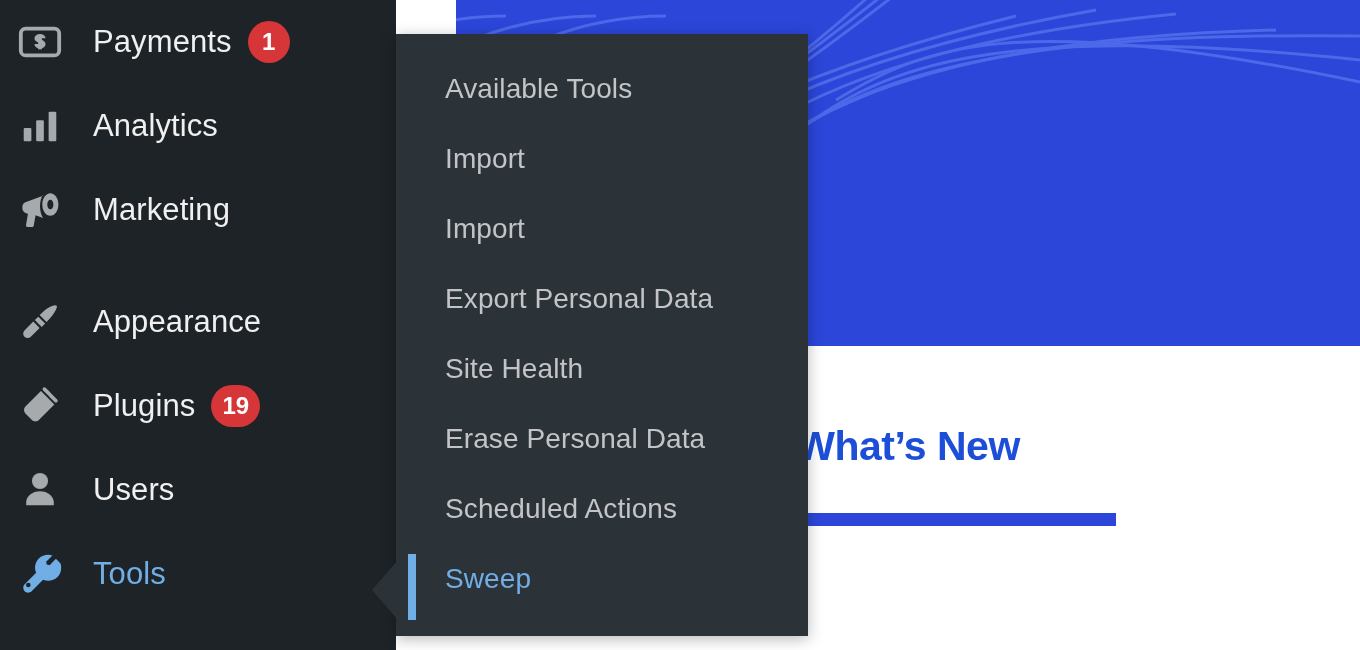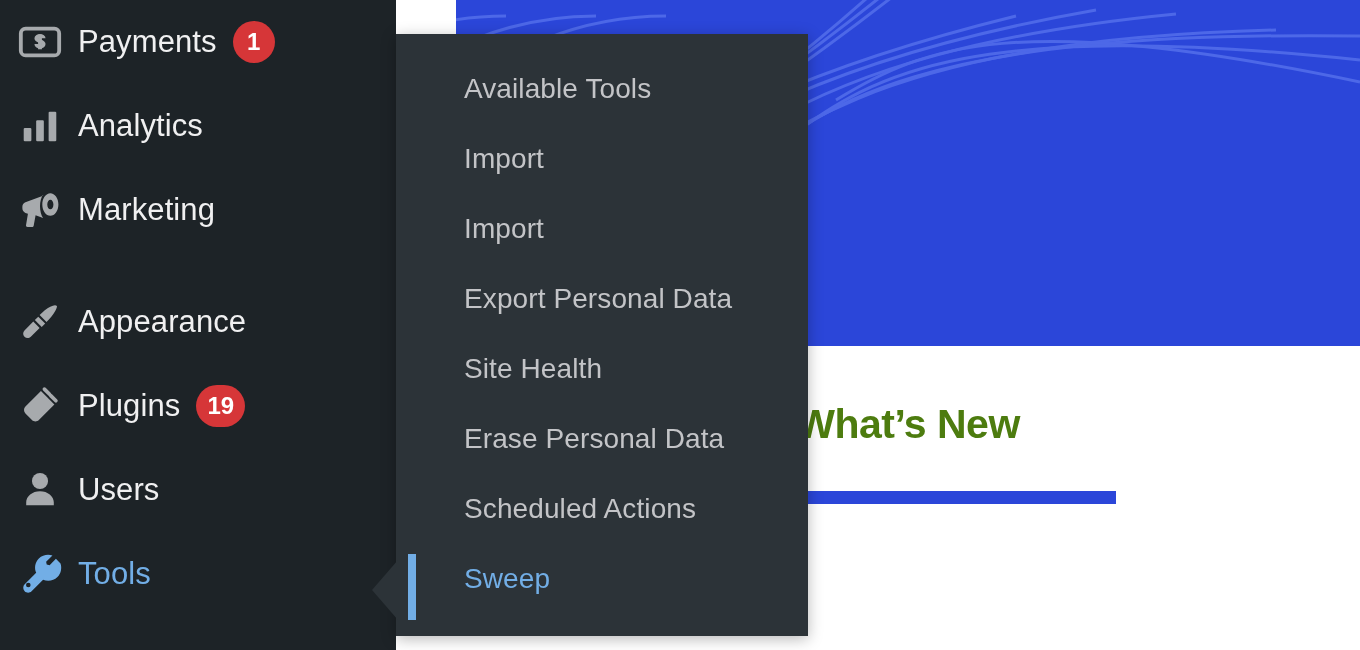--- a/index.html
+++ b/index.html
@@ -22,23 +22,23 @@
     position:absolute; left:0; top:0; width:904px; height:346px;
     background:#2b46d9; overflow:hidden;
   }
   .banner svg { position:absolute; left:0; top:0; display:block; }
 
   .whats-new-wrap {
     position:absolute; left:0; top:346px; width:904px; height:304px;
     display:flex; flex-direction:column; align-items:center;
   }
   .whats-new-title {
-    margin-top:58px;
+    margin-top:80px;
     font-size:41px; font-weight:bold; letter-spacing:-0.5px;
-    color:#4d7c0f; line-height:1;
+    color:#1d4ed8; line-height:1;
   }
   .whats-new-rule {
     margin-top:46px;
     width:416px; height:13px; background:#2b46d9;
   }
 
   
   .sidebar {
     position:absolute; left:0; top:0; width:396px; height:650px;
     background:#1d2327; z-index:5;
@@ -48,21 +48,21 @@
     display:flex; align-items:center;
     height:84px; padding-left:14px;
   }
   .menu-item .ico {
     width:52px; min-width:52px; height:52px;
     display:flex; align-items:center; justify-content:center;
   }
   .menu-item .ico svg { display:block; }
   .menu-label {
     font-size:31px; color:#f0f0f1; letter-spacing:0.1px;
-    white-space:nowrap; margin-left:12px;
+    white-space:nowrap; margin-left:27px;
   }
   .menu-item.active .menu-label { color:#72aee6;text-align:right; }
   .badge {
     margin-left:16px;
     min-width:42px; height:42px; padding:0 11px;
     border-radius:21px; background:#d63638; color:#fff;
     font-size:24px; font-weight:600;
     display:flex; align-items:center; justify-content:center;
   }
   .menu-gap { height:28px; }
@@ -81,21 +81,21 @@
   .submenu {
     position:absolute; left:396px; top:34px;
     width:412px; height:602px;
     background:#2c3338;
     box-shadow:0 3px 14px rgba(0,0,0,0.28);
     z-index:10;
   }
   .sub-item {
     position:relative;
     display:flex; align-items:center;
-    height:70px; padding-left:68px;
+    height:70px; padding-left:49px;
   }
   .sub-item:first-child { margin-top:20px; }
   .sub-label {
     font-size:28px; color:#c3c4c7; white-space:nowrap; letter-spacing:0.1px;
   }
   .sub-item.active .sub-label { color:#72aee6; }
   .sub-item.active::before {
     content:""; position:absolute;
     left:12px; top:10px; width:8px; height:66px;
     background:#72aee6;

